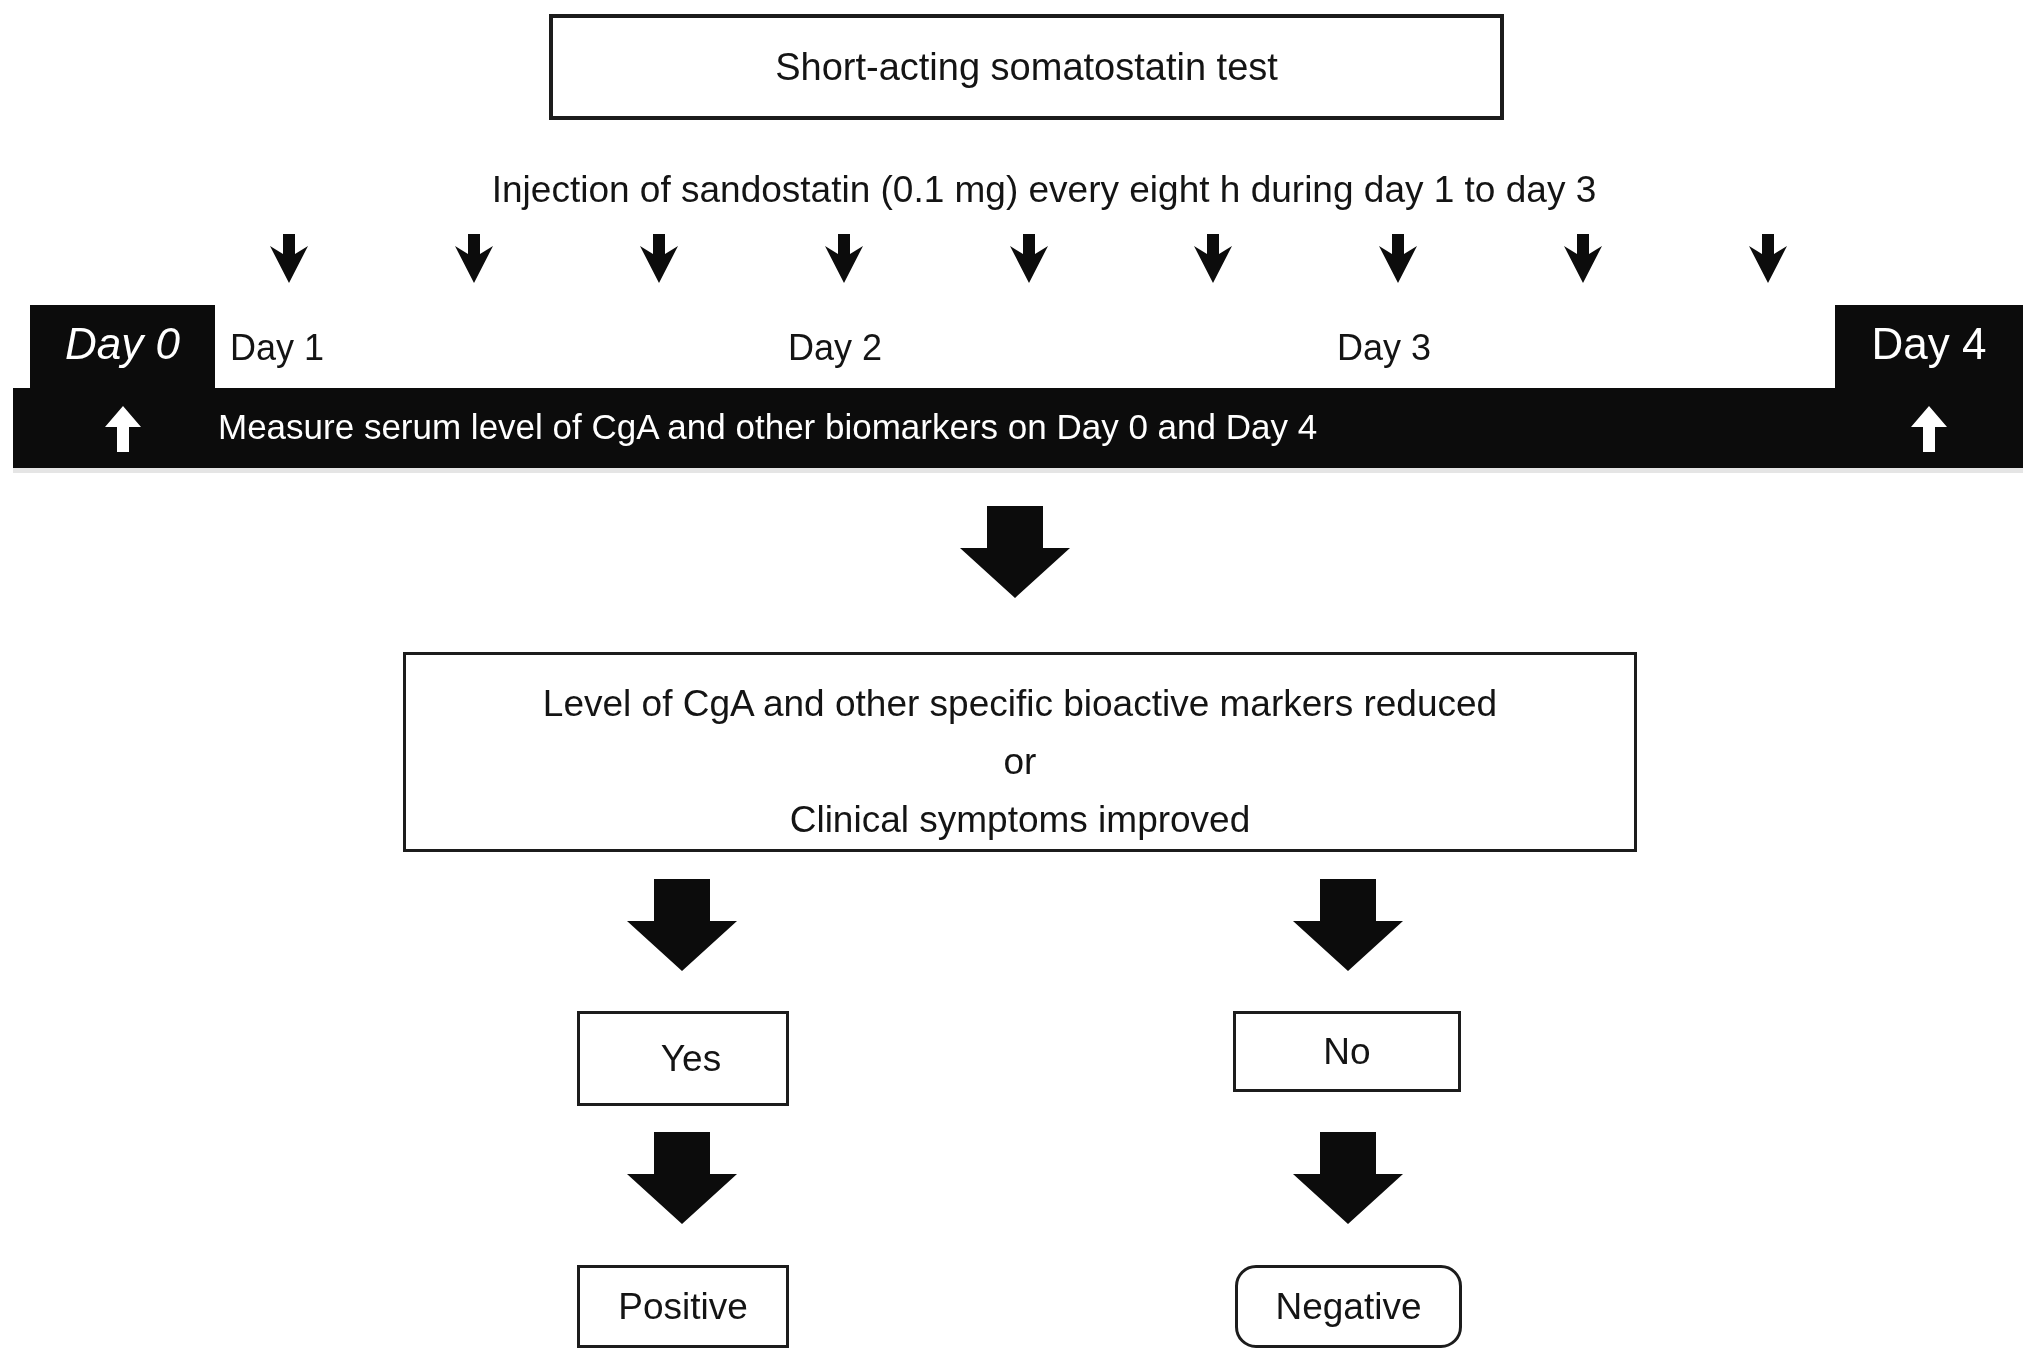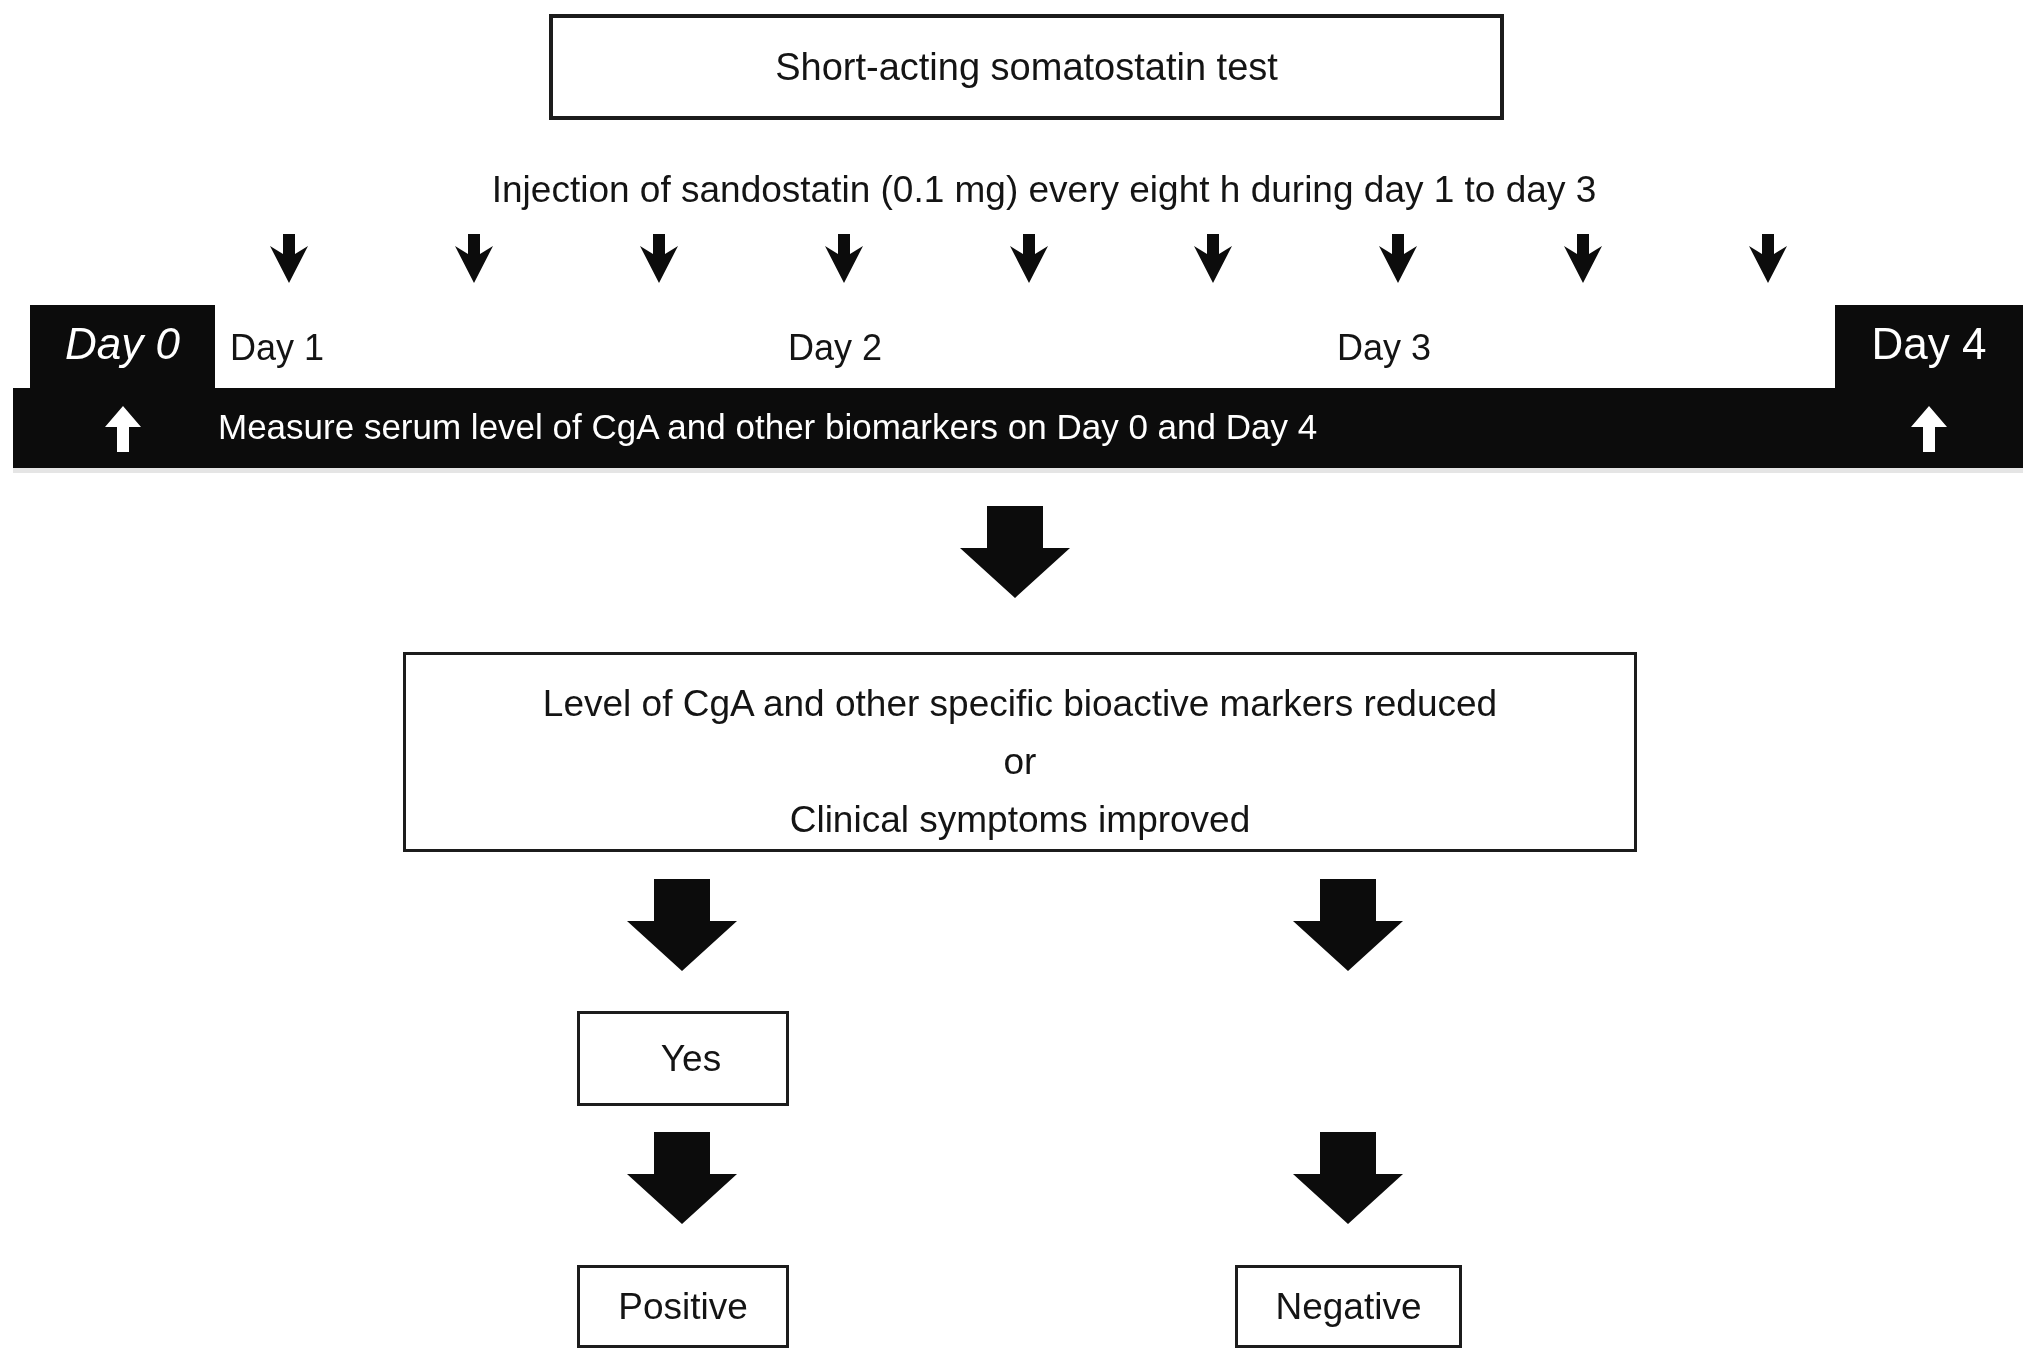--- a/index.html
+++ b/index.html
@@ -78,21 +78,21 @@
     flex-direction:column;justify-content:flex-start;
     padding-top:30px;row-gap:21px;
     font-size:37px;line-height:37px;
   }
   .outcome{
     font-size:37px;
   }
   .yes-box{left:577px;top:1011px;width:212px;height:95px;padding-left:16px;}
   .no-box{left:1233px;top:1011px;width:228px;height:81px;}
   .positive-box{left:577px;top:1265px;width:212px;height:83px;}
-  .negative-box{left:1235px;top:1265px;width:227px;height:83px;}
+  .negative-box{left:1235px;top:1265px;width:227px;height:83px;border-radius:21px;}
 </style>
 </head>
 <body>
 
 <div class="stage">
 
   <div class="box title-box">
     <span>Short-acting somatostatin test</span>
   </div>
 
@@ -166,20 +166,23 @@
   <svg class="block-arrow" style="left:627px;top:879px" viewBox="0 0 110 92" width="110" height="92">
     <polygon points="27,0 83,0 83,42 110,42 55,92 0,42 27,42"></polygon>
   </svg>
   <svg class="block-arrow" style="left:1293px;top:879px" viewBox="0 0 110 92" width="110" height="92">
     <polygon points="27,0 83,0 83,42 110,42 55,92 0,42 27,42"></polygon>
   </svg>
 
   <div class="box outcome yes-box">
     <span>Yes</span>
   </div>
+  <div class="box outcome no-box">
+    <span>No</span>
+  </div>
 
   <svg class="block-arrow" style="left:627px;top:1132px" viewBox="0 0 110 92" width="110" height="92">
     <polygon points="27,0 83,0 83,42 110,42 55,92 0,42 27,42"></polygon>
   </svg>
   <svg class="block-arrow" style="left:1293px;top:1132px" viewBox="0 0 110 92" width="110" height="92">
     <polygon points="27,0 83,0 83,42 110,42 55,92 0,42 27,42"></polygon>
   </svg>
 
   <div class="box outcome positive-box">
     <span>Positive</span>

